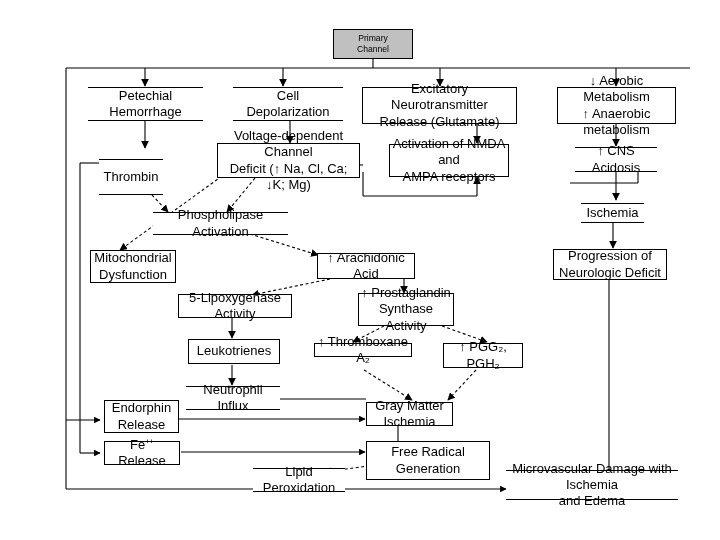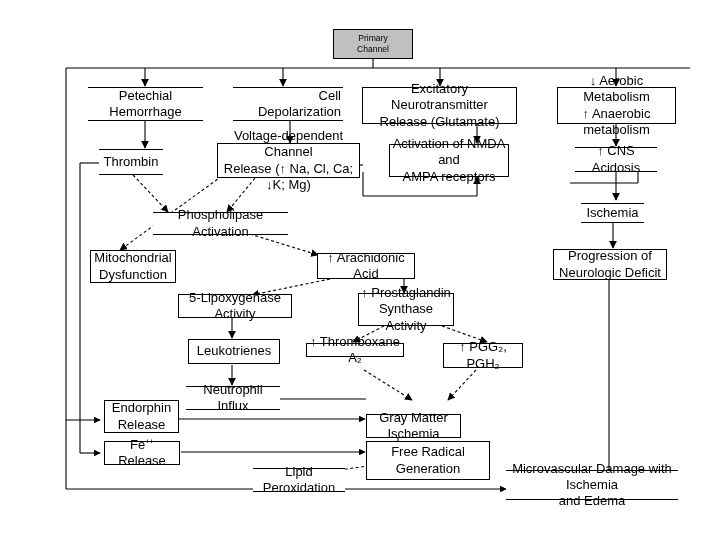--- a/index.html
+++ b/index.html
@@ -146,41 +146,41 @@
 
   <div class="node primary" style="left:333px; top:29px; width:80px; height:30px;">
     <span class="node-label">Primary
 Channel</span>
   </div>
 
   <div class="node open" style="left:88px; top:87px; width:115px; height:34px;">
     <span class="node-label">Petechial Hemorrhage</span>
   </div>
 
-  <div class="node open" style="left:233px; top:87px; width:110px; height:34px;text-align:right;">
+  <div class="node open" style="left:233px; top:87px; width:110px; height:34px;">
     <span class="node-label">Cell Depolarization</span>
   </div>
 
   <div class="node" style="left:362px; top:87px; width:155px; height:37px;text-align:center;">
     <span class="node-label">Excitatory Neurotransmitter
 Release (Glutamate)</span>
   </div>
 
   <div class="node" style="left:557px; top:87px; width:119px; height:37px;">
     <span class="node-label">↓ Aerobic Metabolism
 ↑ Anaerobic metabolism</span>
   </div>
 
-  <div class="node open" style="left:99px; top:149px; width:64px; height:26px;">
+  <div class="node open" style="left:99px; top:159px; width:64px; height:36px;">
     <span class="node-label">Thrombin</span>
   </div>
 
   <div class="node" style="left:217px; top:143px; width:143px; height:35px;">
     <span class="node-label">Voltage-dependent Channel
-Release (↑ Na, Cl, Ca; ↓K; Mg)</span>
+Deficit (↑ Na, Cl, Ca; ↓K; Mg)</span>
   </div>
 
   <div class="node" style="left:389px; top:144px; width:120px; height:33px;">
     <span class="node-label">Activation of NMDA and
 AMPA receptors</span>
   </div>
 
   <div class="node open" style="left:575px; top:147px; width:82px; height:25px;justify-content:flex-end;">
     <span class="node-label">↑ CNS Acidosis</span>
   </div>
@@ -213,38 +213,38 @@
 
   <div class="node" style="left:358px; top:293px; width:96px; height:33px;">
     <span class="node-label">↑ Prostaglandin
 Synthase Activity</span>
   </div>
 
   <div class="node" style="left:188px; top:339px; width:92px; height:25px;text-align:center;">
     <span class="node-label">Leukotrienes</span>
   </div>
 
-  <div class="node" style="left:306px; top:343px; width:98px; height:14px;">
+  <div class="node" style="left:314px; top:343px; width:98px; height:14px;">
     <span class="node-label">↑ Thromboxane A₂</span>
   </div>
 
   <div class="node" style="left:443px; top:343px; width:80px; height:25px;">
     <span class="node-label">↑ PGG₂, PGH₂</span>
   </div>
 
   <div class="node open" style="left:186px; top:386px; width:94px; height:24px;">
     <span class="node-label">Neutrophil Influx</span>
   </div>
 
   <div class="node" style="left:104px; top:400px; width:75px; height:33px;">
     <span class="node-label">Endorphin
 Release</span>
   </div>
 
-  <div class="node" style="left:366px; top:414px; width:95px; height:24px;text-align:center;">
+  <div class="node" style="left:366px; top:402px; width:87px; height:24px;text-align:center;">
     <span class="node-label">Gray Matter Ischemia</span>
   </div>
 
   <div class="node" style="left:104px; top:441px; width:76px; height:24px;">
     <span class="node-label">Fe⁺⁺ Release</span>
   </div>
 
   <div class="node" style="left:366px; top:441px; width:124px; height:39px;justify-content:center;">
     <span class="node-label">Free Radical Generation</span>
   </div>

